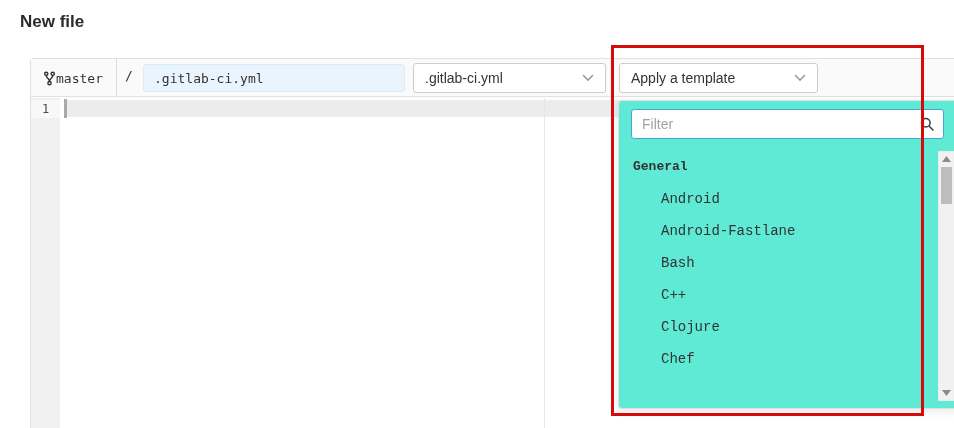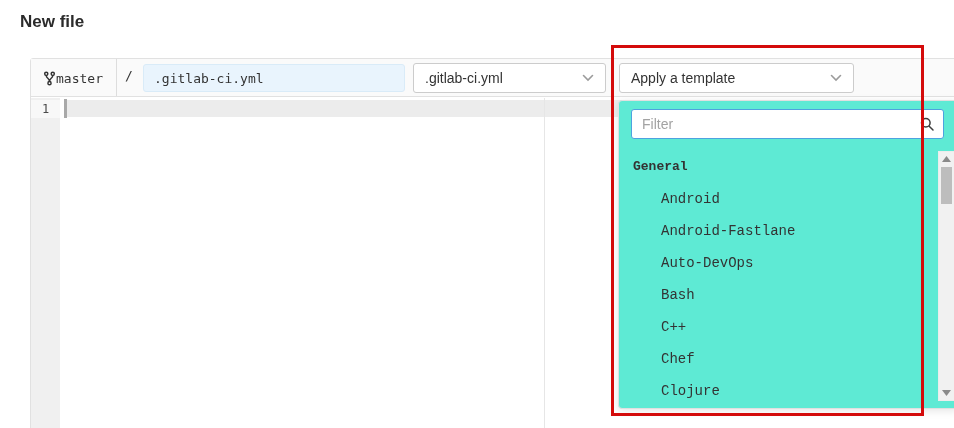--- a/index.html
+++ b/index.html
@@ -61,21 +61,21 @@
     background: #ffffff;
     border: 1px solid #cccccc;
     border-radius: 3px;
     display: flex; align-items: center;
     padding: 0 11px;
     font-size: 14px; color: #333;
     cursor: pointer;
   }
   .select-btn .chev { margin-left: auto; display: flex; align-items: center; }
   .select-type { left: 382px; width: 193px; }
-  .select-apply { left: 588px; width: 235px; }
+  .select-apply { left: 588px; width: 199px; }
 
   
   .editor-gutter {
     position: absolute; left: 0; top: 39px; bottom: 0;
     width: 29px; background: #f0f0f0;
   }
   .gutter-active-cell {
     position: absolute; left: 0; top: 2px; height: 18px; width: 29px;
     background: #f8f8f8;
     font-size: 12px; color: #4a4a4a;
@@ -219,25 +219,24 @@
         <circle cx="6.8" cy="6.8" r="4.3"></circle>
         <path d="M10.2 10.2 L14 14" stroke-linecap="round"></path>
       </svg>
     </span>
   </div>
 
   <div class="tmpl-list">
     <div class="tmpl-section-header">General</div>
     <div class="tmpl-item">Android</div>
     <div class="tmpl-item">Android-Fastlane</div>
-    <div class="tmpl-item">Auto-DevOps</div>
     <div class="tmpl-item">Bash</div>
     <div class="tmpl-item">C++</div>
+    <div class="tmpl-item">Clojure</div>
     <div class="tmpl-item">Chef</div>
-    <div class="tmpl-item">Clojure</div>
   </div>
 
   <div class="scrollbar">
     <div class="scroll-btn scroll-up">
       <span>
         <svg width="9" height="6" viewBox="0 0 9 6">
             <path d="M4.5 0 L9 6 L0 6 Z" fill="#8a8a8a"></path>
           </svg>
       </span>
     </div>

